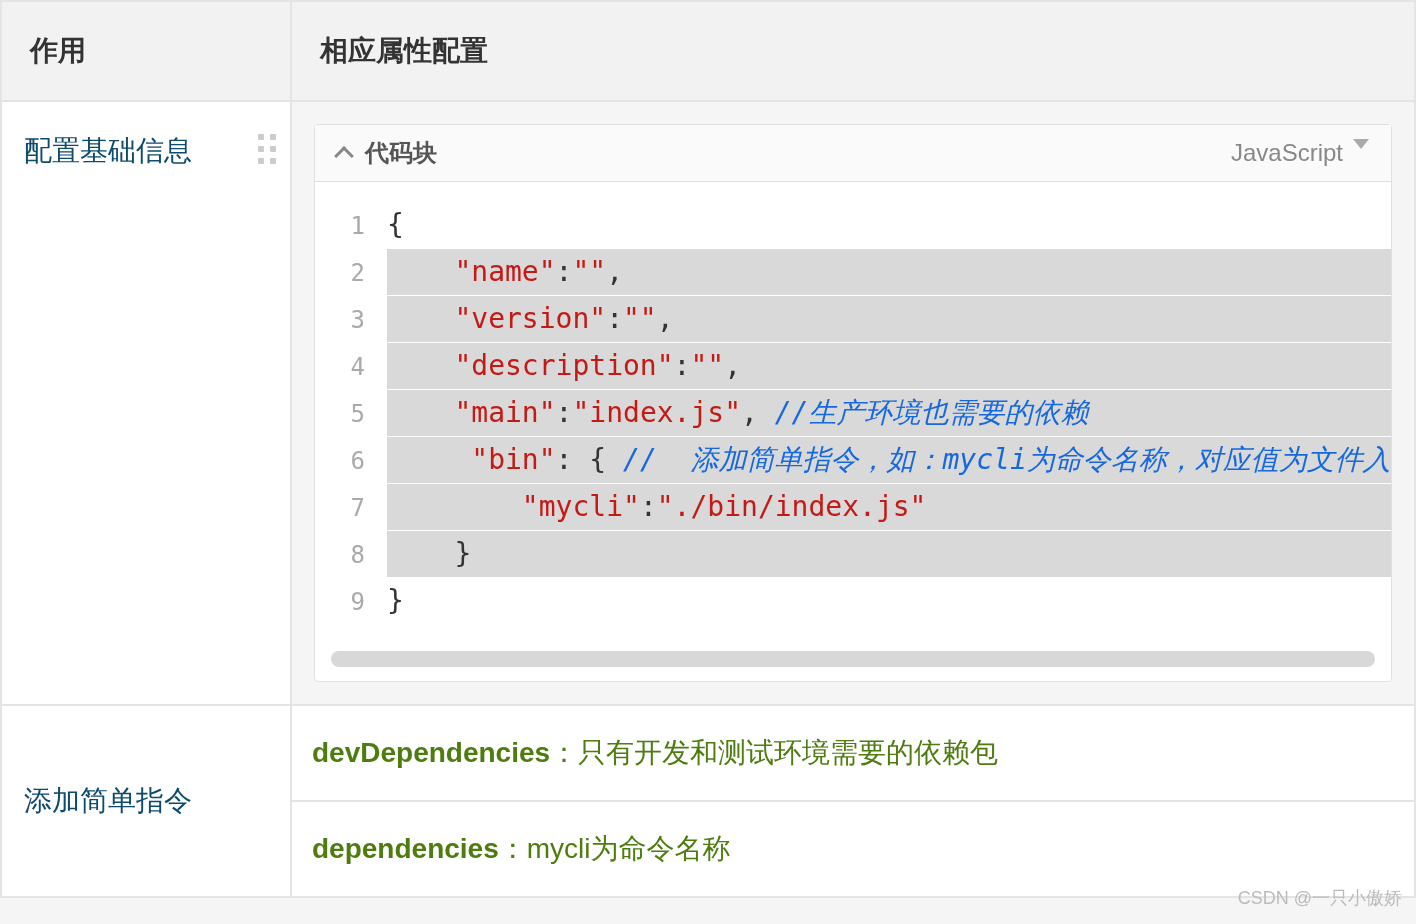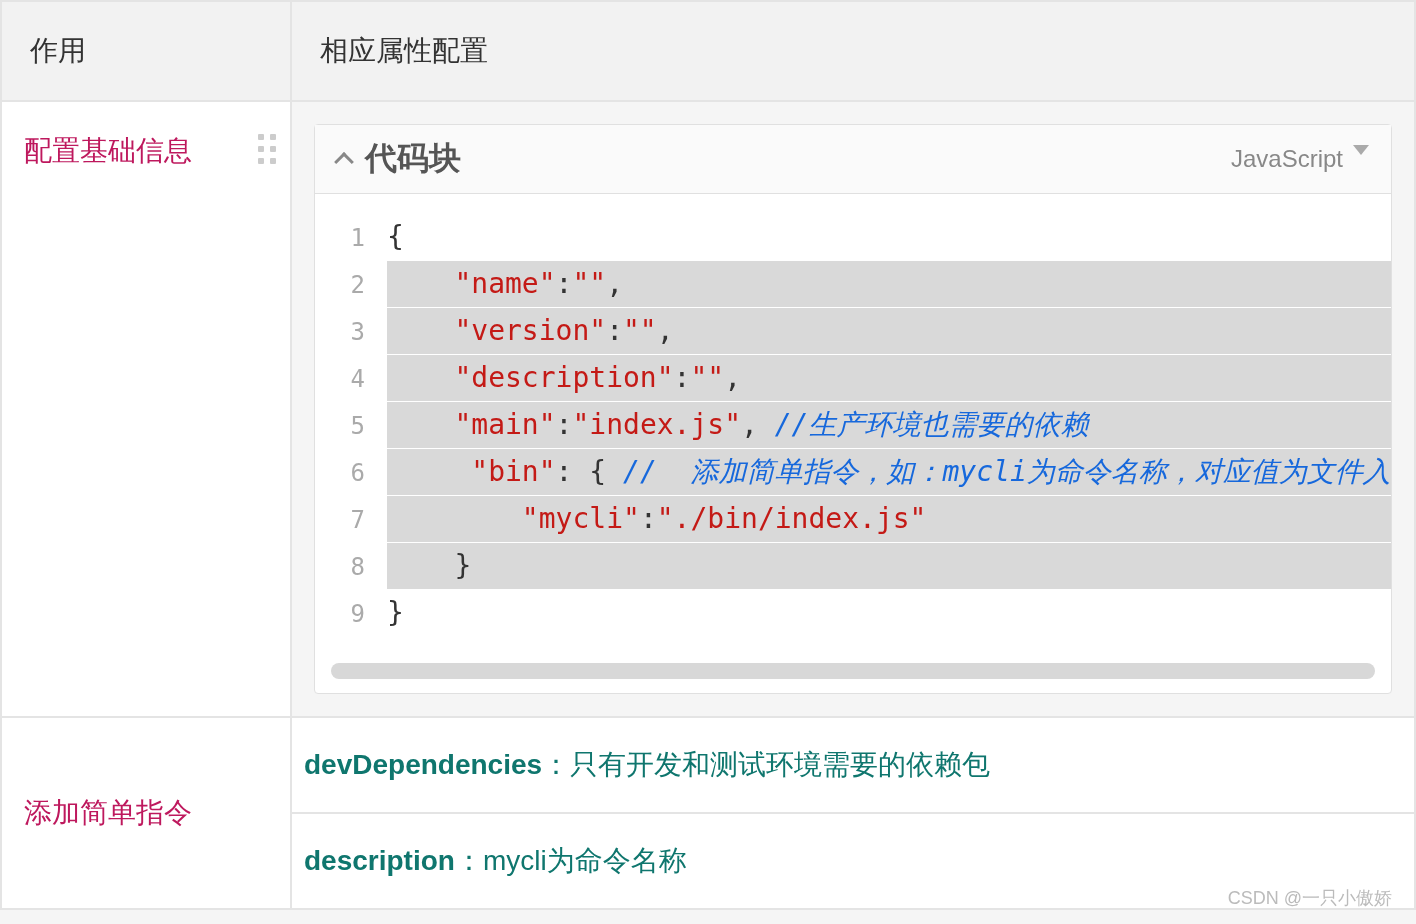--- a/index.html
+++ b/index.html
@@ -1,42 +1,42 @@
 <!DOCTYPE html>
 <html><head>
 <meta charset="utf-8">
 <style>
   * { box-sizing: border-box; margin: 0; padding: 0; }
   html, body { width: 1416px; height: 924px; font-family: -apple-system, "PingFang SC", "Helvetica Neue", Arial, sans-serif; background: #f5f5f5; color: #333; }
   table.main { width: 100%; border-collapse: collapse; table-layout: fixed; }
   table.main th, table.main td { border: 2px solid #e4e4e4; vertical-align: top; }
-  table.main th { background: #f2f2f2; font-weight: 400; font-size: 28px; text-align: left; padding: 30px 28px; color: #333; }
+  table.main th { background: #f2f2f2; font-weight: 700; font-size: 28px; text-align: left; padding: 30px 28px; color: #333; }
   col.left { width: 290px; }
-  td.left-cell { background: #fff; padding: 30px 22px; font-size: 28px; color: #be185d; position: relative; }
+  td.left-cell { background: #fff; padding: 30px 22px; font-size: 28px; color: #0c4a6e; position: relative; }
   td.right-cell { background: #f5f5f5; padding: 22px 22px; }
   .drag-dots { position: absolute; top: 32px; right: 14px; display: grid; grid-template-columns: repeat(2, 6px); grid-auto-rows: 6px; gap: 6px; }
   .drag-dots span { width: 6px; height: 6px; background: #ccc; border-radius: 1px; }
   .codebox { border: 1px solid #e0e0e0; border-radius: 4px; background: #fff; }
   .codebox-header { display: flex; align-items: center; justify-content: space-between; padding: 12px 22px; border-bottom: 1px solid #e0e0e0; background: #fafafa; }
-  .codebox-header .left { display: flex; align-items: center; gap: 14px; font-size: 32px; color: #555; font-weight: 600; }
+  .codebox-header .left { display: flex; align-items: center; gap: 14px; font-size: 24px; color: #555; font-weight: 600; }
   .codebox-header .right { display: flex; align-items: flex-start; gap: 10px; font-size: 24px; color: #888; }
   .chev { display: inline-block; width: 14px; height: 14px; border-left: 3px solid #888; border-bottom: 3px solid #888; transform: rotate(135deg); margin-top: 6px; }
   .lang-chev { width: 0; height: 0; border-left: 8px solid transparent; border-right: 8px solid transparent; border-top: 10px solid #aaa; }
   .code-body { padding: 20px 0 14px 0; }
   .code-row { display: flex; align-items: baseline; font-family: "SFMono-Regular", Menlo, Consolas, monospace; font-size: 28px; line-height: 46px; }
   .gutter { width: 72px; text-align: right; padding-right: 22px; color: #aaa; font-size: 24px; user-select: none; flex-shrink: 0; }
   .code-line { flex: 1; white-space: pre; overflow: hidden; }
   .hl { background: #d9d9d9; }
   .tok-str { color: #c41a16; }
   .tok-punc { color: #333; }
   .tok-cmt { color: #1668dc; font-style: italic; }
   .scroll-track { margin: 12px 16px 14px 16px; height: 16px; background: #d8d8d8; border-radius: 8px; }
-  .dep-cell { background: #fff; padding: 28px 12px; font-size: 28px; color: #0f766e; }
+  .dep-cell { background: #fff; padding: 28px 20px; font-size: 28px; color: #4d7c0f; }
   .dep-cell strong { font-weight: 700; }
-  .watermark { position: fixed; right: 24px; bottom: 14px; font-size: 18px; color: #bbb; font-family: -apple-system, sans-serif; pointer-events: none; }
+  .watermark { position: fixed; right: 14px; bottom: 14px; font-size: 18px; color: #bbb; font-family: -apple-system, sans-serif; pointer-events: none; }
 </style>
 </head>
 <body>
 
 <table class="main">
   <colgroup>
       <col class="left">
       <col>
     </colgroup>
   <thead>
@@ -115,19 +115,19 @@
     <tr>
       <td class="left-cell" rowspan="2" style="vertical-align: middle;">
         <span>添加简单指令</span>
       </td>
       <td class="dep-cell">
         <strong>devDependencies</strong><span>：只有开发和测试环境需要的依赖包</span>
       </td>
     </tr>
     <tr>
       <td class="dep-cell">
-        <strong>description</strong><span>：mycli为命令名称</span>
+        <strong>dependencies</strong><span>：mycli为命令名称</span>
       </td>
     </tr>
   </tbody>
 </table>
 
 <div class="watermark">CSDN @一只小傲娇</div>
 
 </body></html>

